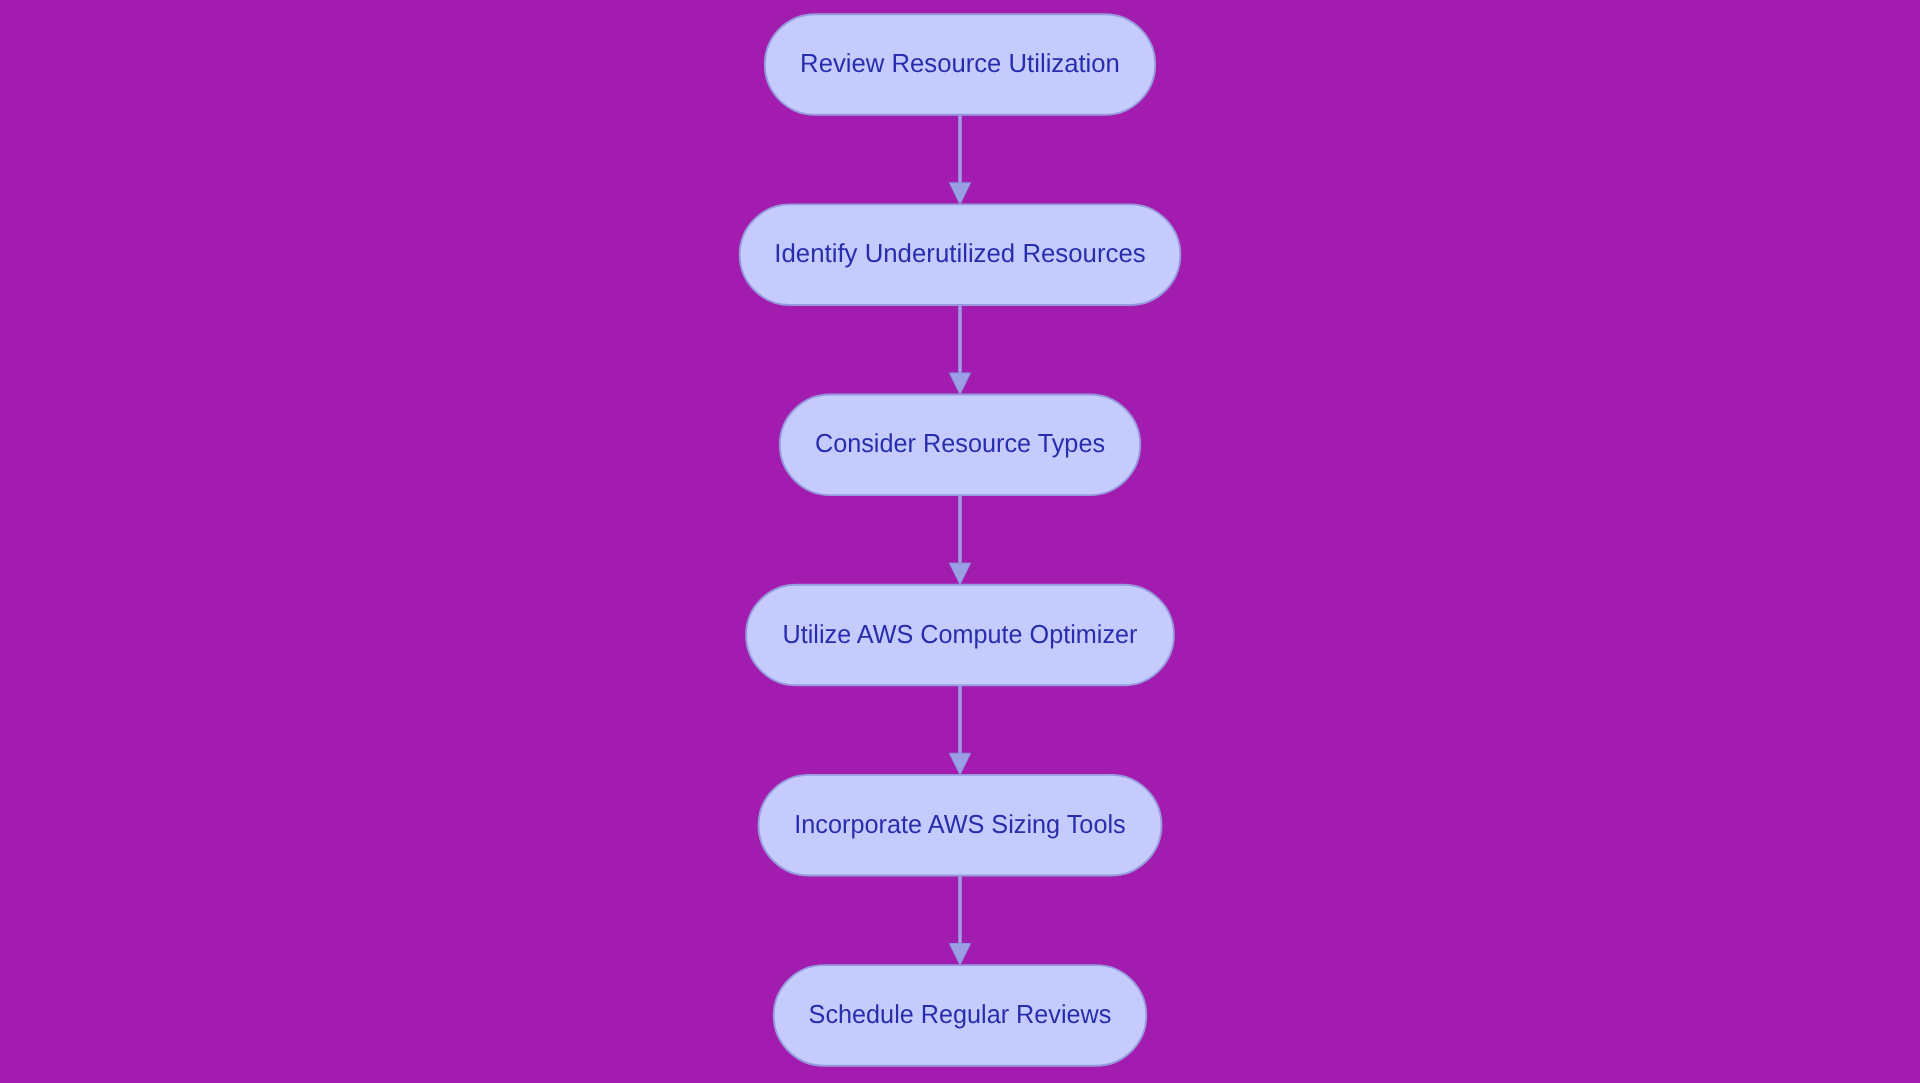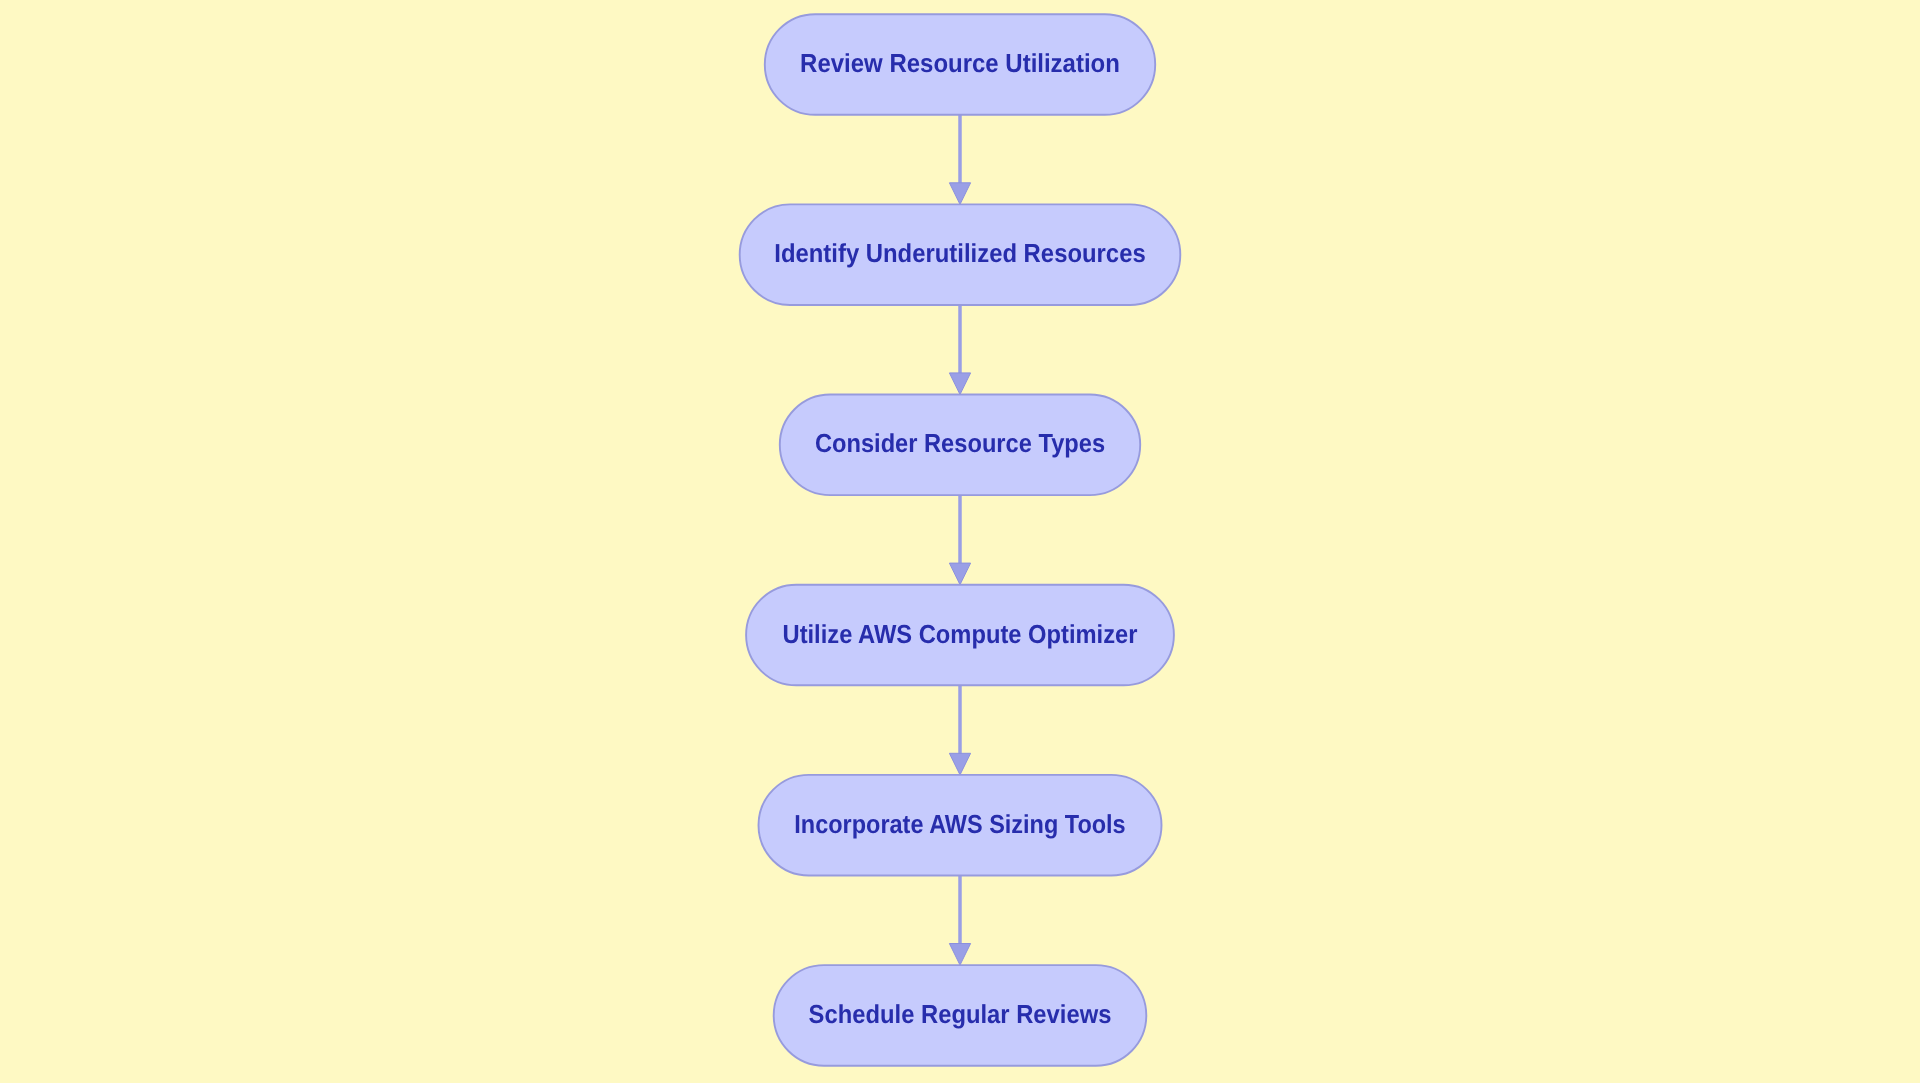--- a/index.html
+++ b/index.html
@@ -8,23 +8,22 @@
     padding: 0;
     width: 1920px;
     height: 1083px;
     background: #ffffff;
     overflow: hidden;
   }
   #flowchart-root {
     position: relative;
     width: 1920px;
     height: 1083px;
-    background: #fef9c3;
+    background: #a21caf;
     font-family: "Liberation Sans", sans-serif;
-    font-weight: bold;
   }
   #flow-svg {
     position: absolute;
     left: 0;
     top: 0;
     width: 1920px;
     height: 1083px;
     display: block;
     shape-rendering: auto;
     

